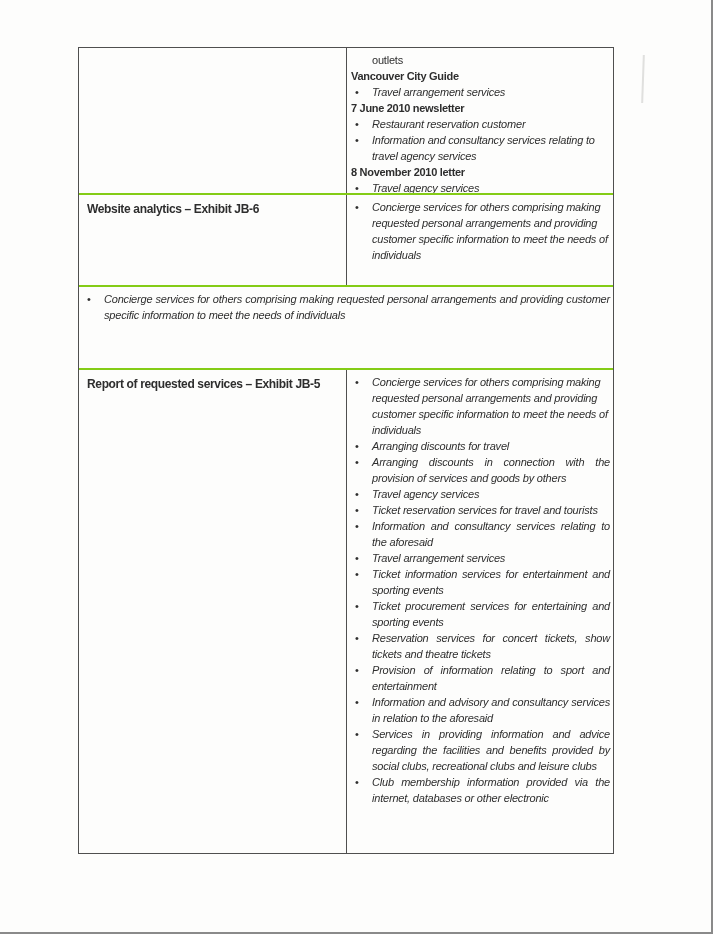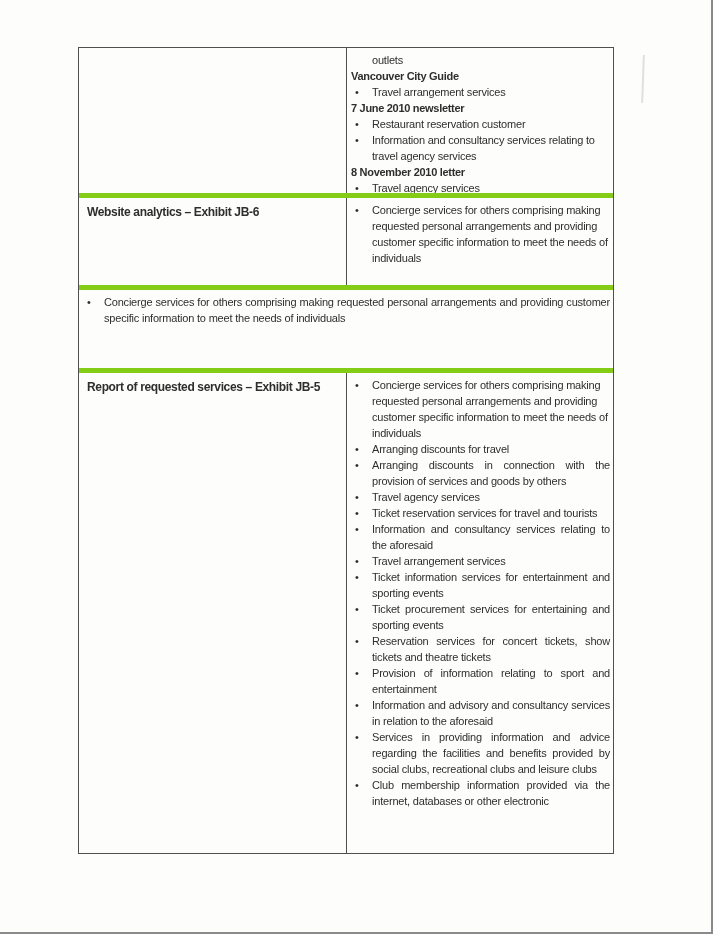--- a/index.html
+++ b/index.html
@@ -16,21 +16,21 @@
   .edge-bottom { position:absolute; left:0; bottom:0; width:713px; height:2px; background:#8a8a8a; }
   .smudge { position:absolute; left:642px; top:55px; width:2px; height:48px; background:#e0e0de; transform:rotate(2deg); }
 
   
   .doc-table {
     position:absolute; left:78px; top:47px; width:534px;
     border:1px solid #4f4f4f;
     background:#fdfdfc;
   }
   .t-row { display:flex; box-sizing:border-box; overflow:hidden; }
-  .t-row + .t-row { border-top:5px solid #84cc16; }
+  .t-row + .t-row { border-top:2px solid #84cc16; }
   .t-row:nth-child(1){ height:145px; }
   .t-row:nth-child(2){ height:92px; }
   .t-row:nth-child(3){ height:83px; }
   .t-row:nth-child(4){ height:485px; }
 
   .cell-left {
     width:268px; flex:0 0 268px; box-sizing:border-box;
     border-right:1px solid #4f4f4f;
     padding:4px 4px 4px 8px;
     overflow:hidden;
@@ -42,21 +42,21 @@
   }
   .exhibit-label {
     font-size:12px; font-weight:bold; letter-spacing:-0.35px;
     white-space:nowrap; line-height:16px;
   }
   .item { font-size:11px; line-height:16px; letter-spacing:-0.2px; }
   .item.heading { font-weight:bold; padding-left:4px; font-size:11px; letter-spacing:-0.3px; }
   .item.cont { padding-left:25px; }
   .item.bullet { display:flex; padding-left:8px; }
   .item.bullet .marker { flex:0 0 17px; width:17px; }
-  .item.bullet .btext { flex:1; min-width:0; }
+  .item.bullet .btext { flex:1; min-width:0;font-style:italic; }
   .item.bullet .btext.justify { text-align:justify; text-align-last:left; }
 </style>
 </head>
 <body>
 
 <div class="edge-right"></div>
 <div class="edge-bottom"></div>
 <div class="smudge"></div>
 
 <div class="doc-table">

